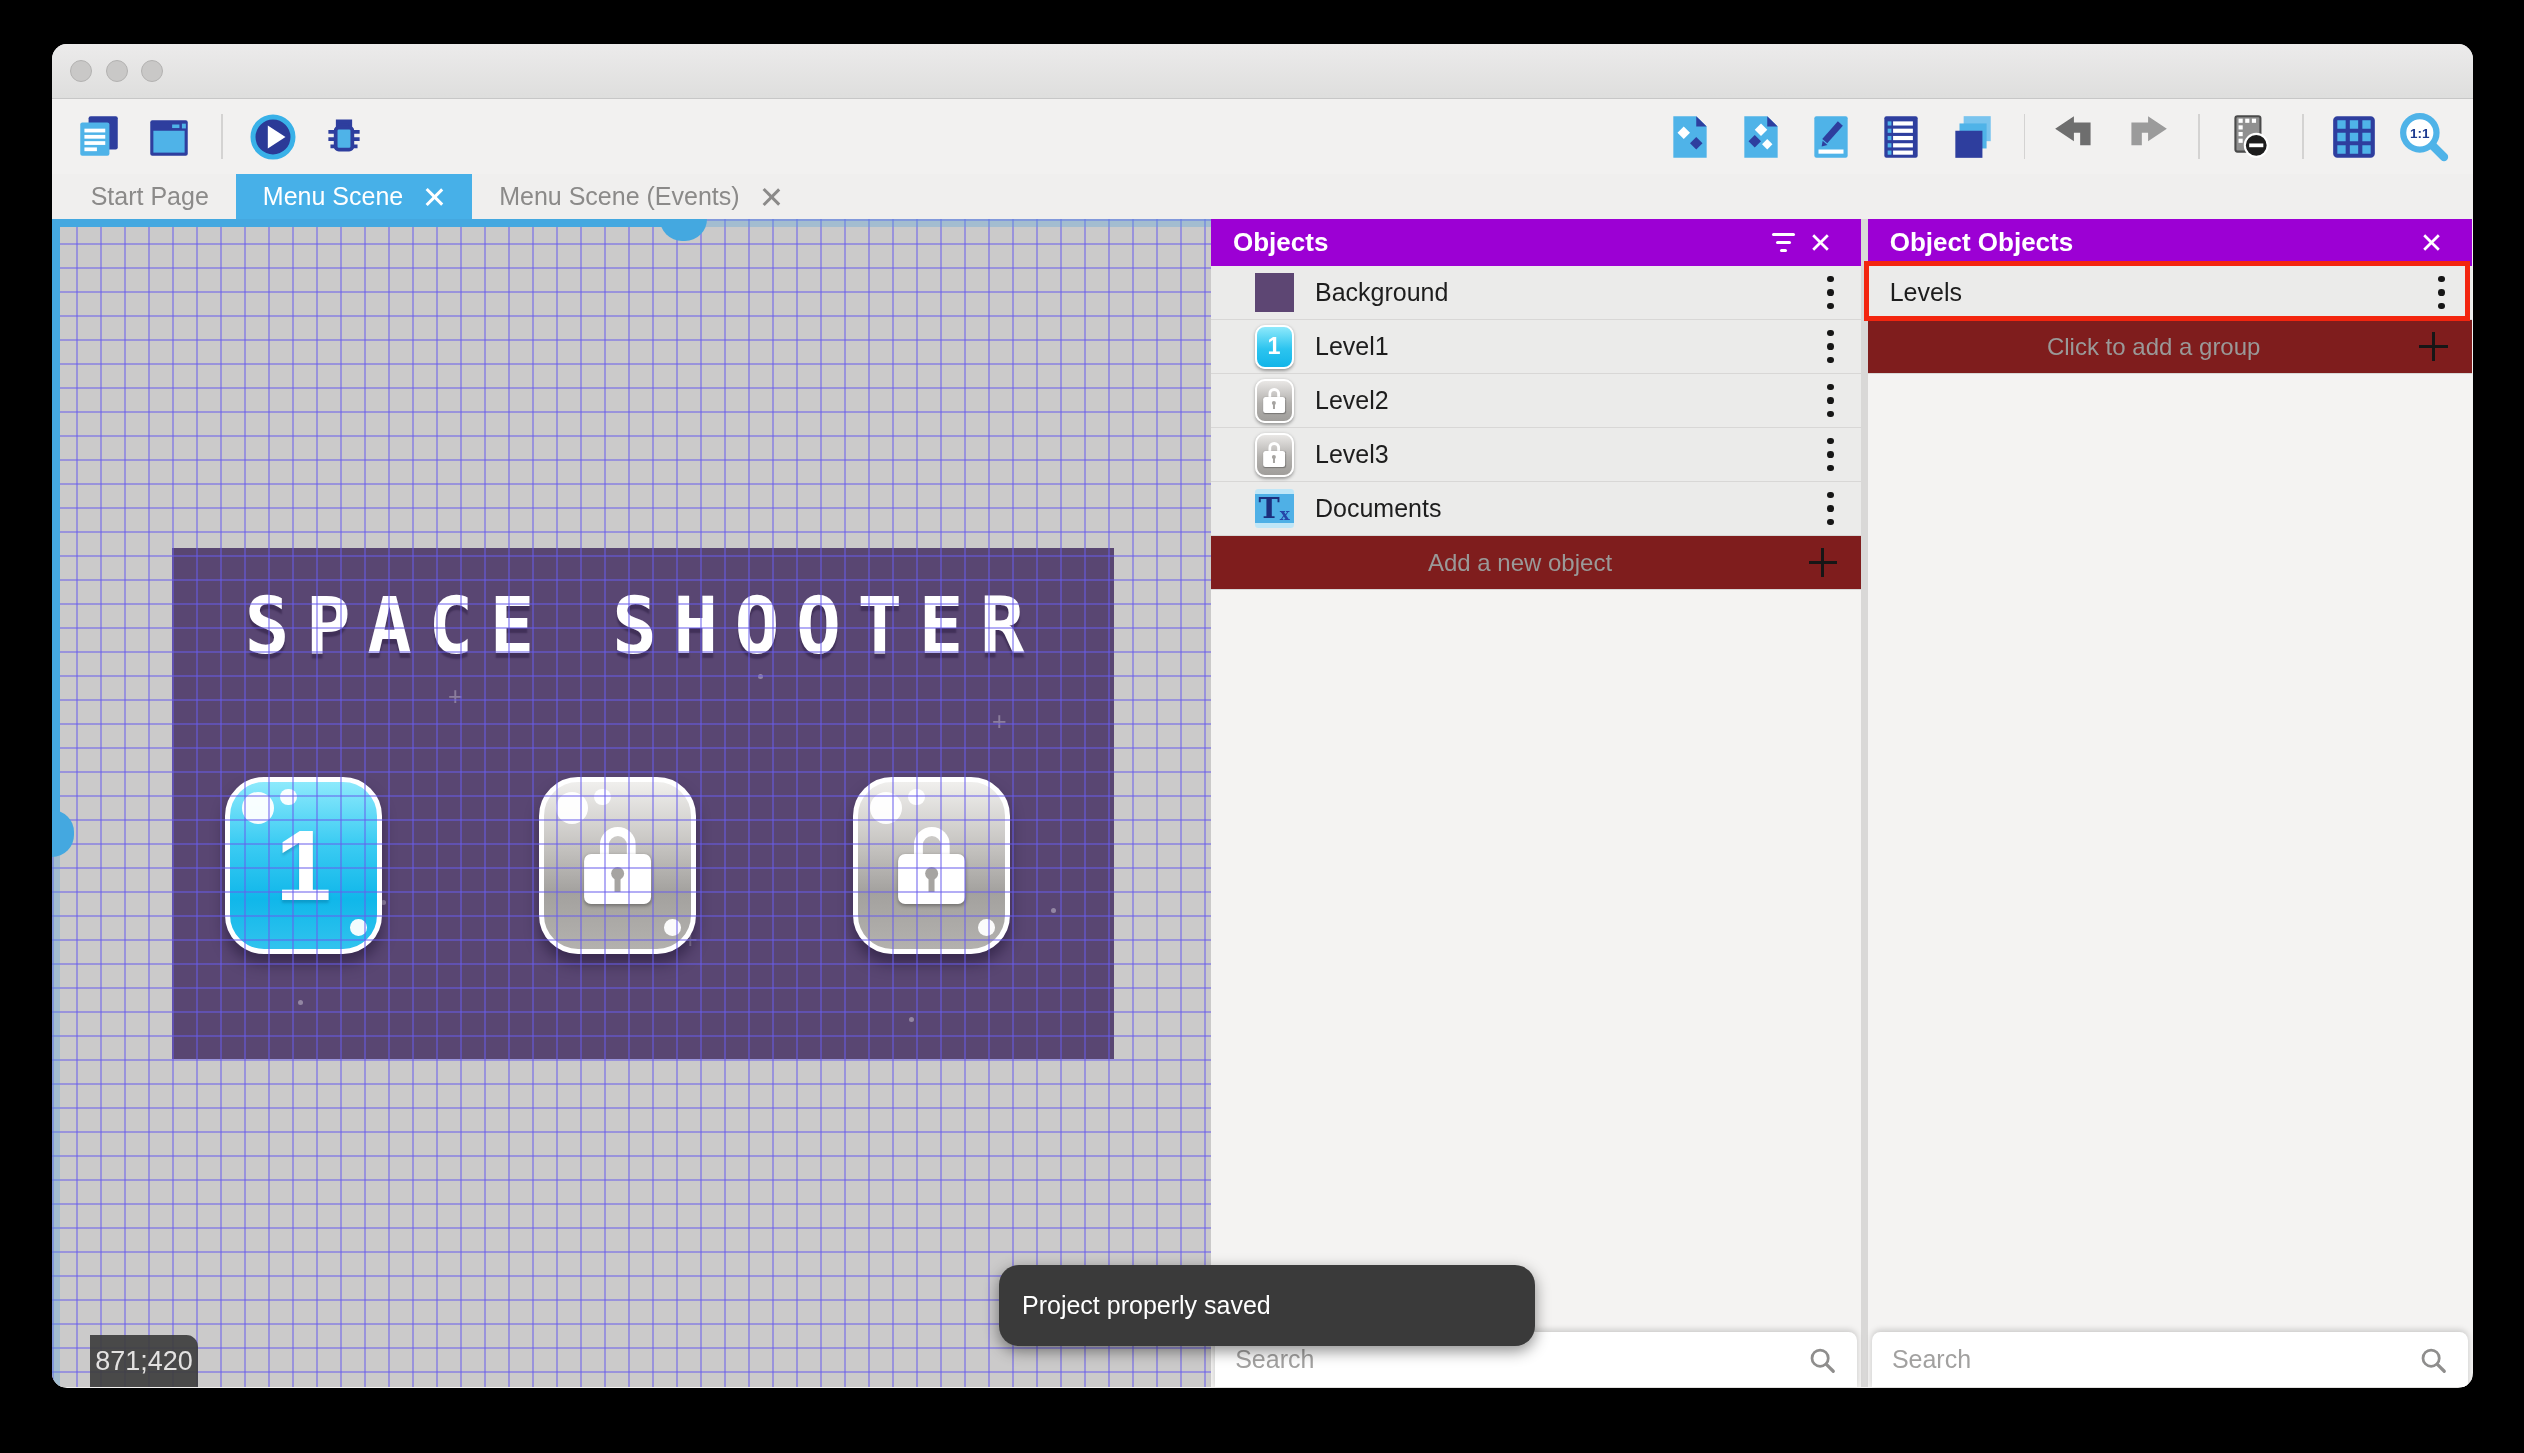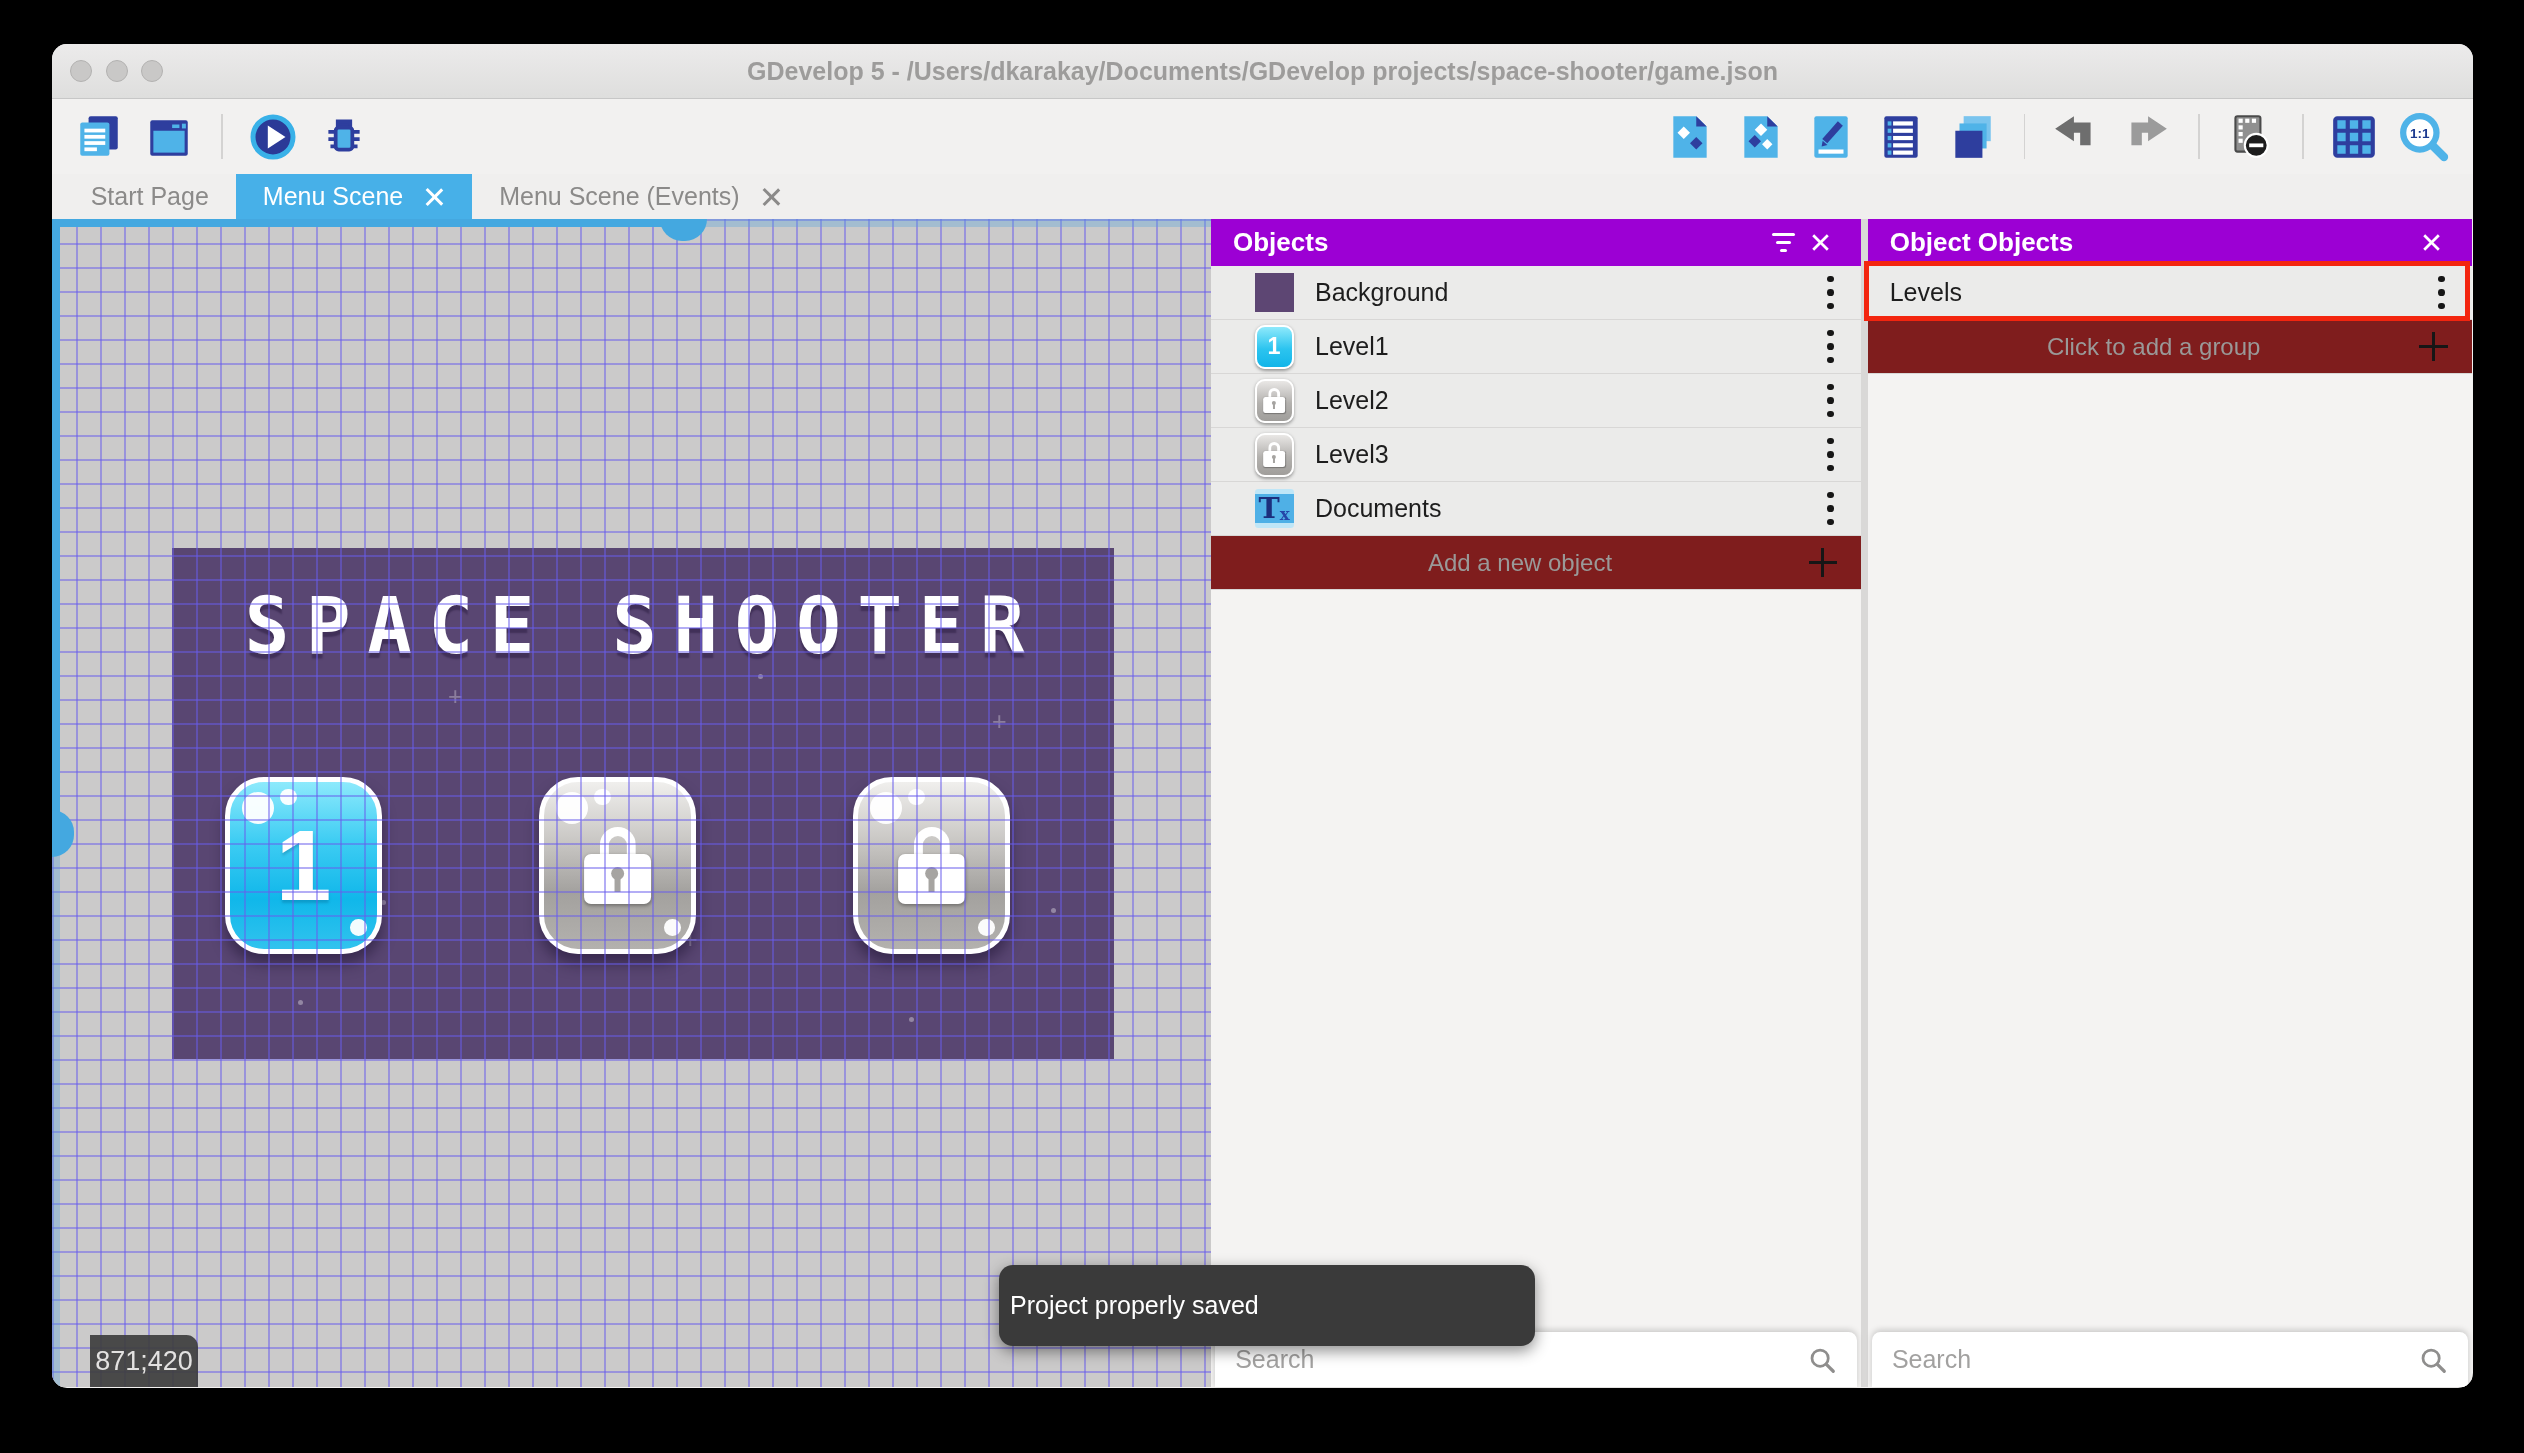--- a/index.html
+++ b/index.html
@@ -128,40 +128,39 @@
     border-radius:8.4px 8.4px 0 0; box-shadow:0 -1.7px 6.7px rgba(0,0,0,.18);
     display:flex; align-items:center; padding:0 20px; }
   .searchbar input { flex:1; border:none; outline:none; font-size:25px; color:#444;
     font-family:"Liberation Sans", sans-serif; background:transparent; }
   .searchbar input::placeholder { color:#a2a1a0; }
 
   .annotation { position:absolute; left:-4.2px; right:1.7px; top:42px; height:60px;
     border:5.9px solid #f3250f; z-index:10; pointer-events:none; }
 
   .toast { position:absolute; left:947px; top:1046px; width:536px; height:81px; z-index:50;
-    background:#3a3a3a; border-radius:14px; color:#fff; font-size:25px;
-    display:flex; align-items:center; padding:0 11px;
+    background:#3a3a3a; border-radius:20px; color:#fff; font-size:25px;
+    display:flex; align-items:center; padding:0 23px;
     box-shadow:0 5px 15px rgba(0,0,0,.45); }
 
   .filtericon { display:flex; flex-direction:column; gap:5px; align-items:center; }
   .filtericon i { display:block; height:3.3px; background:#fff; border-radius:1.7px; }
   .filtericon .f1 { width:23.4px; } .filtericon .f2 { width:15px; } .filtericon .f3 { width:7.5px; }
 </style>
 </head>
 <body>
 
 <div class="window">
 
   <div class="titlebar">
     <div class="lights">
       <span class="light"></span>
       <span class="light"></span>
       <span class="light"></span>
     </div>
-    <div class="wtitle">GDevelop 5 - /Users/dkarakay/Documents/GDevelop projects/space-shooter/game.json</div>
   </div>
 
   <div class="toolbar">
     <div class="tbicon">
       <svg viewBox="0 0 24 24">
           <rect x="7" y="2" width="14" height="16" rx="1" fill="#2e3e9e"></rect>
           <rect x="3" y="5" width="14" height="16" rx="1" fill="#4fb3e8"></rect>
           <rect x="5" y="8" width="10" height="1.8" fill="#fff"></rect>
           <rect x="5" y="11" width="10" height="1.8" fill="#fff"></rect>
           <rect x="5" y="14" width="10" height="1.8" fill="#fff"></rect>

